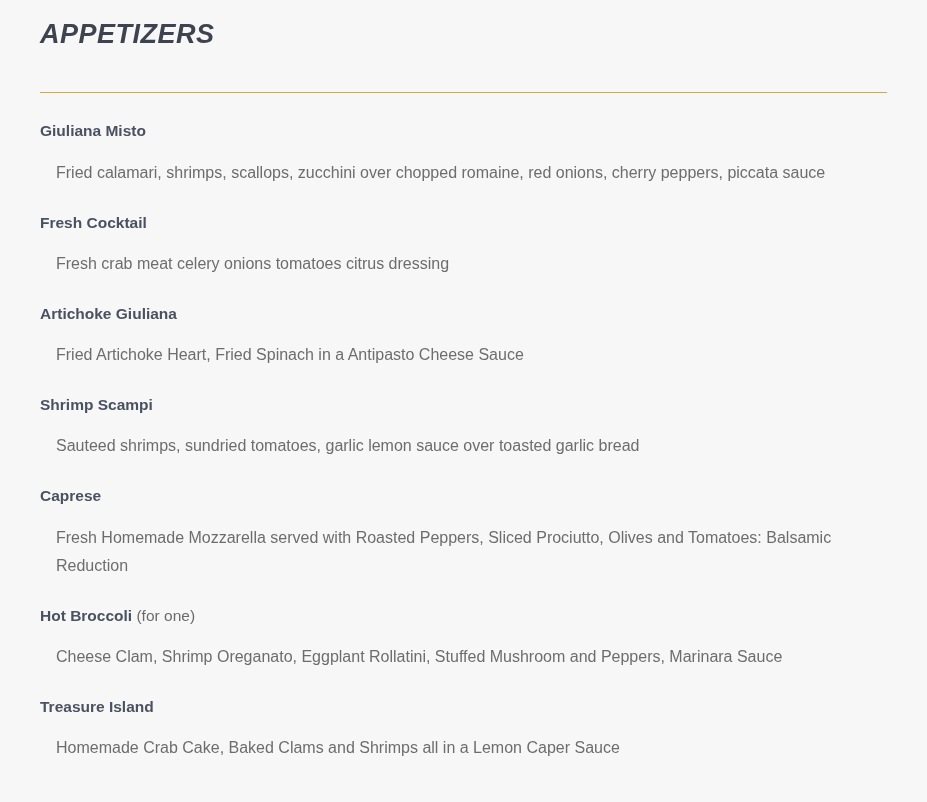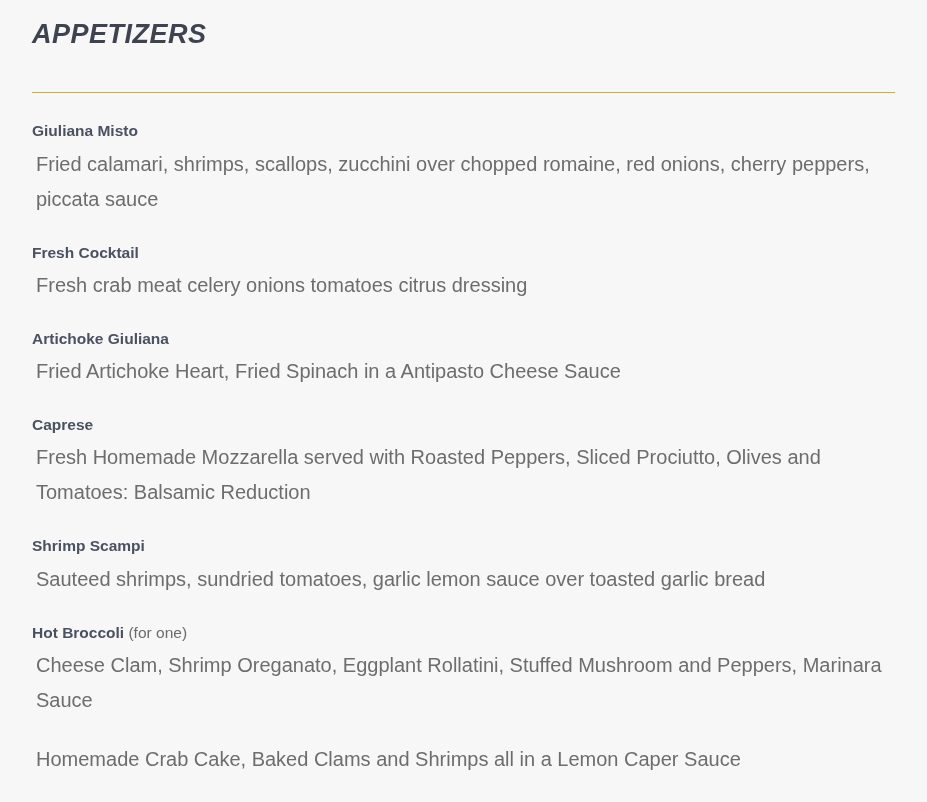--- a/index.html
+++ b/index.html
@@ -11,21 +11,21 @@
     height: 802px;
     background: #f7f7f7;
     font-family: "Liberation Sans", sans-serif;
     color: #5a5a5a;
     overflow: hidden;
   }
   .page {
     width: 927px;
     height: 802px;
     box-sizing: border-box;
-    padding: 0 32px;
+    padding: 0 40px;
     background: #f7f7f7;
     position: relative;
   }
   .section-title {
     font-size: 27px;
     font-weight: bold;
     font-style: italic;
     color: #3d4450;
     letter-spacing: 0.5px;
     margin: 0;
@@ -50,24 +50,24 @@
     line-height: 1.5;
     margin: 0 0 4px 0;
   }
   .item-qualifier {
     font-weight: normal;
     color: #6b6b6b;
     font-size: 15.5px;
     text-align: right;
   }
   .item-desc {
-    font-size: 20px;
+    font-size: 16px;
     color: #6d6d6d;
     line-height: 1.75;
-    margin: 4px;
+    margin: 16px;
     max-width: 850px;
     font-weight: normal;
   }
 </style>
 </head>
 <body>
 
 <div class="page">
 
   <h1 class="section-title">APPETIZERS</h1>
@@ -86,32 +86,33 @@
       <div class="item-desc">Fresh crab meat celery onions tomatoes citrus dressing</div>
     </div>
 
     <div class="menu-item">
       <div class="item-name"><span>Artichoke Giuliana</span><span class="item-qualifier"></span></div>
       <div class="item-desc">Fried Artichoke Heart, Fried Spinach in a Antipasto Cheese Sauce</div>
     </div>
 
 
     <div class="menu-item">
-      <div class="item-name"><span>Caprese</span><span class="item-qualifier"></span></div>
-      <div class="item-desc">Fresh Homemade Mozzarella served with Roasted Peppers, Sliced Prociutto, Olives and Tomatoes: Balsamic Reduction</div>
+      <div class="item-name"><span>Shrimp Scampi</span><span class="item-qualifier"></span></div>
+      <div class="item-desc">Sauteed shrimps, sundried tomatoes, garlic lemon sauce over toasted garlic bread</div>
     </div>
 
     <div class="menu-item">
-      <div class="item-name"><span>Shrimp Scampi</span><span class="item-qualifier"></span></div>
-      <div class="item-desc">Sauteed shrimps, sundried tomatoes, garlic lemon sauce over toasted garlic bread</div>
+      <div class="item-name"><span>Caprese</span><span class="item-qualifier"></span></div>
+      <div class="item-desc">Fresh Homemade Mozzarella served with Roasted Peppers, Sliced Prociutto, Olives and Tomatoes: Balsamic Reduction</div>
     </div>
 
     <div class="menu-item">
       <div class="item-name"><span>Hot Broccoli</span><span class="item-qualifier"> (for one)</span></div>
       <div class="item-desc">Cheese Clam, Shrimp Oreganato, Eggplant Rollatini, Stuffed Mushroom and Peppers, Marinara Sauce</div>
     </div>
 
     <div class="menu-item">
+      <div class="item-name"><span>Treasure Island</span><span class="item-qualifier"></span></div>
       <div class="item-desc">Homemade Crab Cake, Baked Clams and Shrimps all in a Lemon Caper Sauce</div>
     </div>
 
   </div>
 </div>
 
 </body></html>

